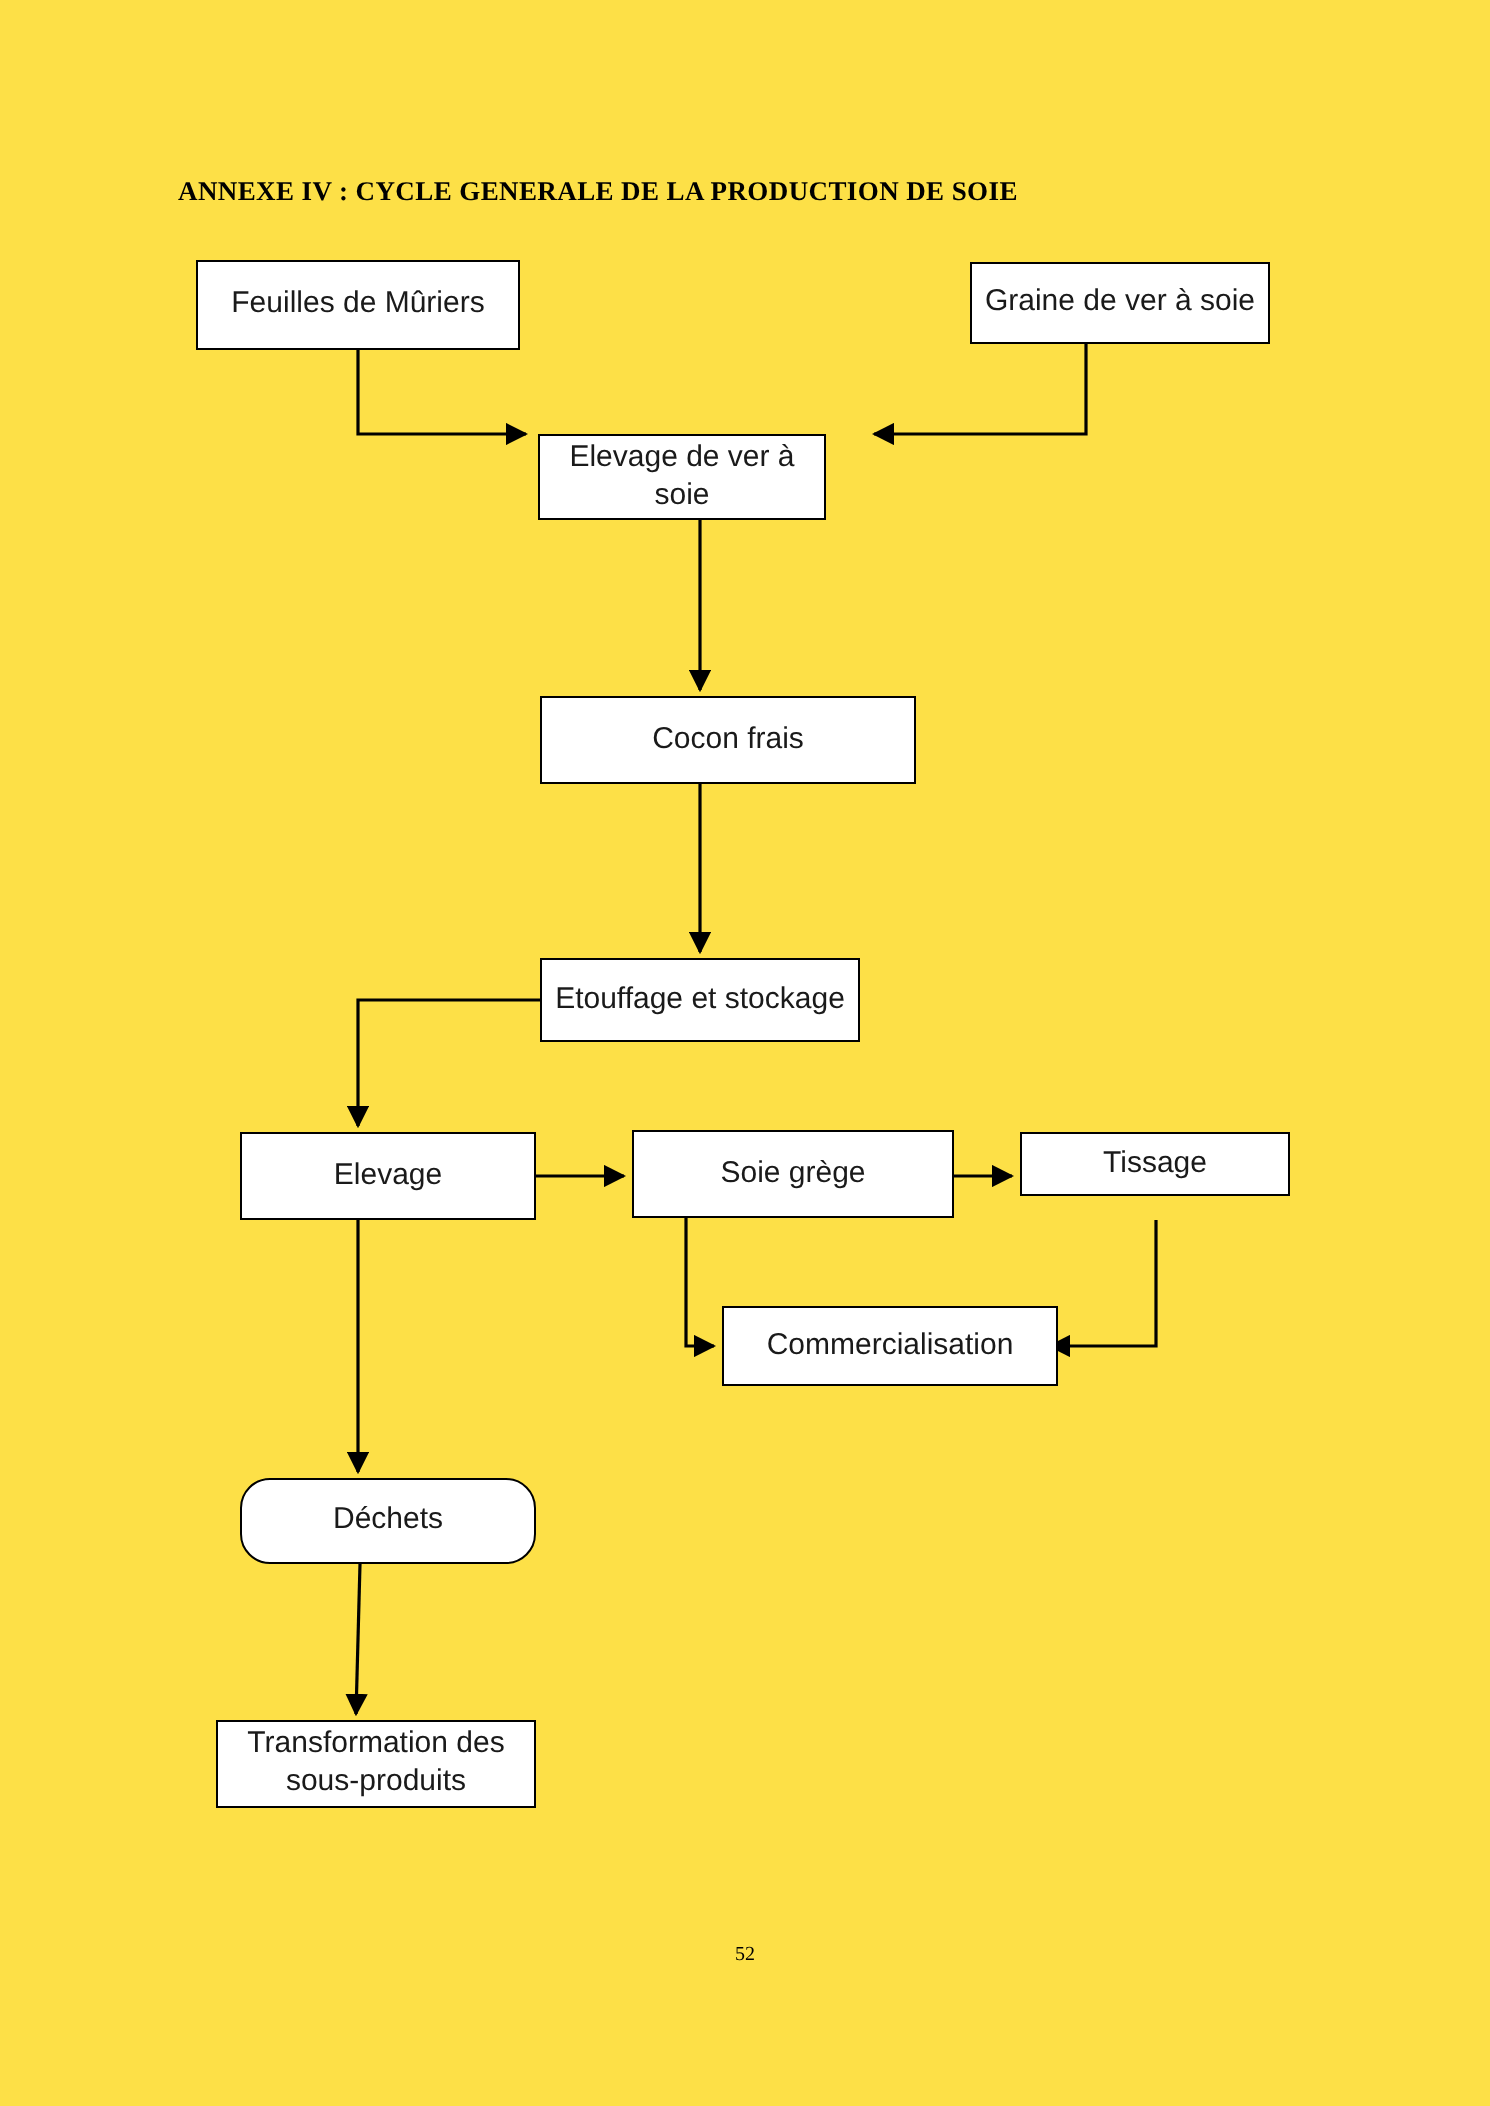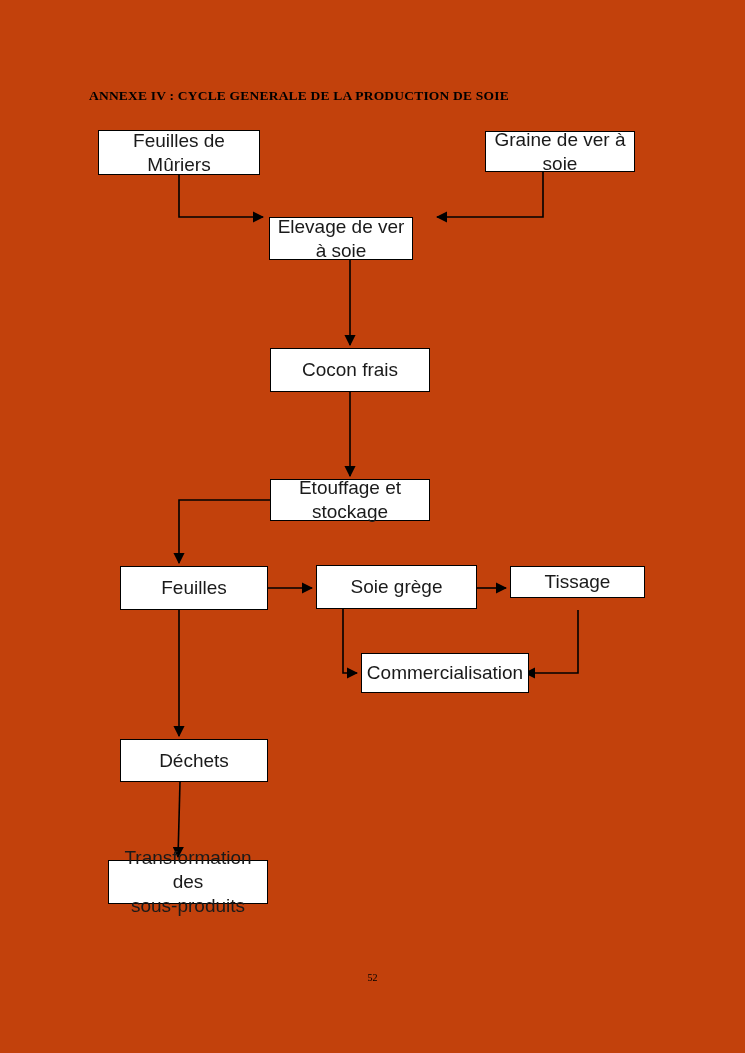--- a/index.html
+++ b/index.html
@@ -13,21 +13,21 @@
     position: relative;
     font-family: "Liberation Sans", sans-serif;
     color: #000000;
     overflow: hidden;
   }
   #page {
     position: absolute;
     left: 0; top: 0;
     width: 745px;
     height: 1053px;
-    background: #c2410c;
+    background: #fde047;
   }
   #doc-title {
     position: absolute;
     left: 89px;
     top: 88px;
     font-family: "Liberation Serif", serif;
     font-weight: bold;
     font-size: 13.5px;
     letter-spacing: 0.2px;
     white-space: nowrap;
@@ -43,21 +43,21 @@
   .node-box {
     position: absolute;
     border: 1.6px solid #000000;
     background: #ffffff;
     box-sizing: border-box;
     display: flex;
     align-items: center;
     justify-content: center;
     text-align: center;
     font-family: "Liberation Sans", sans-serif;
-    font-size: 19px;
+    font-size: 15px;
     line-height: 1.25;
     color: #1a1a1a;
     z-index: 3;
     white-space: pre-line;
   }
   #page-number {
     position: absolute;
     left: 0;
     top: 972px;
     width: 745px;
@@ -92,26 +92,26 @@
         <path d="M578,610 L578,673 L525,673" marker-end="url(#arrow-right)"></path>
         <path d="M179,610 L179,736" marker-end="url(#arrow-right)"></path>
         <path d="M180,782 L178,857" marker-end="url(#arrow-right)"></path>
       </g>
   </svg>
 
   <div id="node-layer">
       <div class="node-box" style="left: 98px; top: 130px; width: 162px; height: 45px;"><span>Feuilles de Mûriers</span></div>
       <div class="node-box" style="left: 485px; top: 131px; width: 150px; height: 41px;"><span>Graine de ver à soie</span></div>
       <div class="node-box" style="left: 269px; top: 217px; width: 144px; height: 43px;"><span>Elevage de ver à soie</span></div>
-      <div class="node-box" style="left: 270px; top: 348px; width: 160px; height: 44px; justify-content: center;"><span>Cocon frais</span></div>
+      <div class="node-box" style="left: 270px; top: 348px; width: 188px; height: 44px; justify-content: center;"><span>Cocon frais</span></div>
       <div class="node-box" style="left: 270px; top: 479px; width: 160px; height: 42px;"><span>Etouffage et stockage</span></div>
-      <div class="node-box" style="left: 120px; top: 566px; width: 148px; height: 44px;"><span>Feuilles</span></div>
+      <div class="node-box" style="left: 120px; top: 566px; width: 148px; height: 44px;"><span>Elevage</span></div>
       <div class="node-box" style="left: 316px; top: 565px; width: 161px; height: 44px;"><span>Soie grège</span></div>
       <div class="node-box" style="left: 510px; top: 566px; width: 135px; height: 32px;"><span>Tissage</span></div>
       <div class="node-box" style="left: 361px; top: 653px; width: 168px; height: 40px;"><span>Commercialisation</span></div>
-      <div class="node-box" style="left: 120px; top: 739px; width: 148px; height: 43px;"><span>Déchets</span></div>
+      <div class="node-box" style="left: 120px; top: 739px; width: 148px; height: 43px; border-radius: 15px;"><span>Déchets</span></div>
       <div class="node-box" style="left: 108px; top: 860px; width: 160px; height: 44px;"><span>Transformation des
 sous-produits</span></div>
     </div>
 
   <div id="page-number">52</div>
 
 </div>
 
 </body></html>

